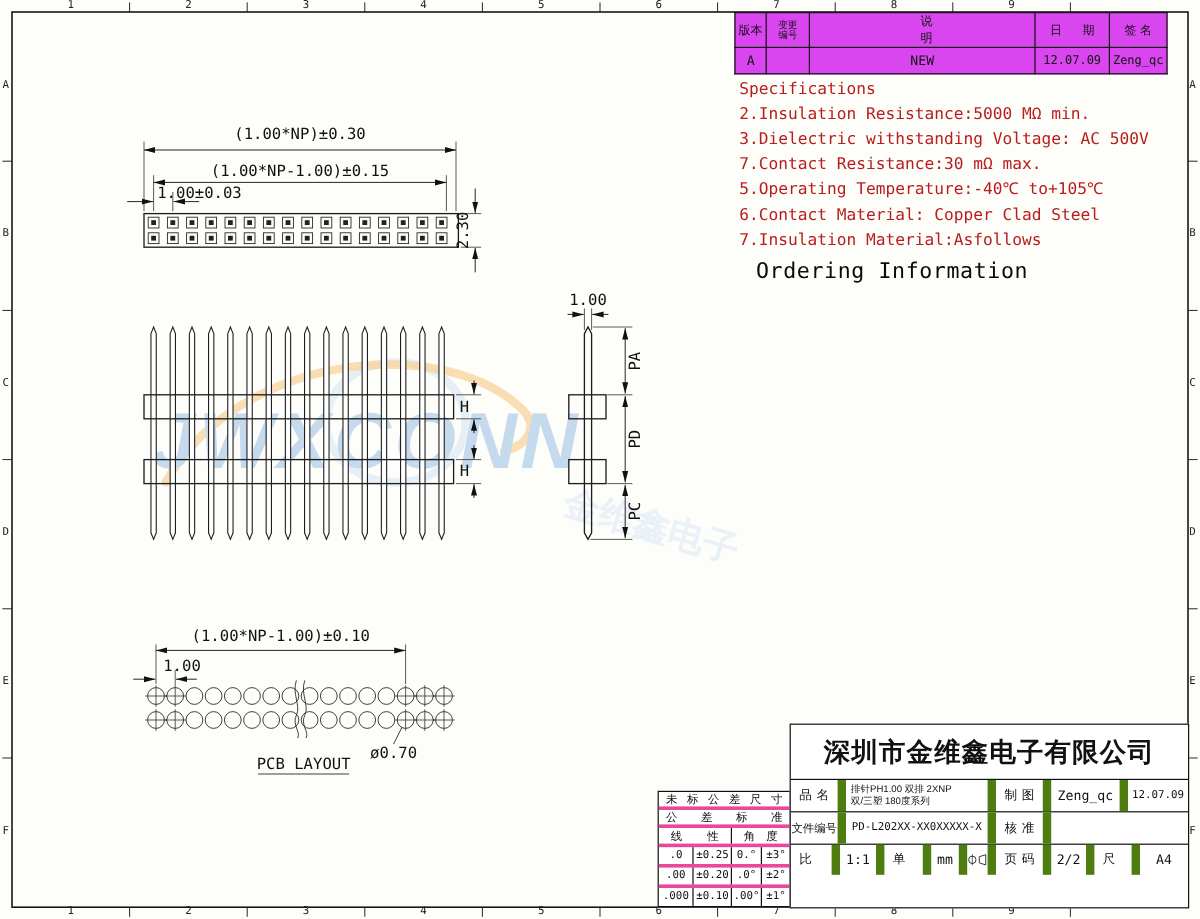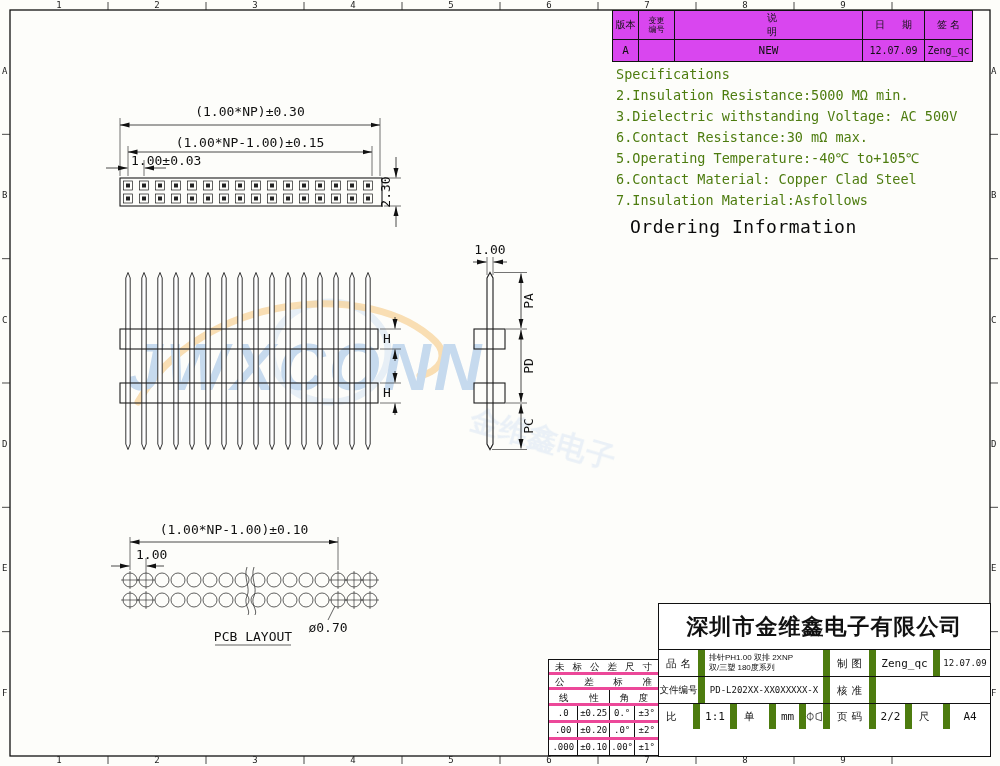--- a/index.html
+++ b/index.html
@@ -32,21 +32,21 @@
   .rev tr:last-child{height:22px}
   .rev th{font:10px "Liberation Sans",sans-serif}
   .rev th.two-line{font:8px "Liberation Sans",sans-serif;white-space:pre-line;line-height:9px}
   .rev th.wide{text-align:justify;text-align-last:justify;padding:0 92px}
   .rev th.spread{text-align:justify;text-align-last:justify;padding:0 12px}
   .rev td.mono{font:11px "DejaVu Sans Mono",monospace}
   .rev td{font:11px "DejaVu Sans Mono",monospace}
 
   
   .specs{position:absolute;left:616px;top:64px;width:374px}
-  .spec-title,.spec-item{font:13.5px "DejaVu Sans Mono",monospace;line-height:21px;white-space:nowrap;color:#4d7c0f}
+  .spec-title,.spec-item{font:13.5px "DejaVu Sans Mono",monospace;line-height:21px;white-space:nowrap;color:#b91c1c}
   .ordering-title{font:18px "DejaVu Sans Mono",monospace;margin:5px 0 0 14px;letter-spacing:.5px;color:#0a0a0a;white-space:nowrap}
 
   
   .tblock{position:absolute;left:658px;top:603px;width:333px;height:154px;border:1.5px solid #111;background:#fff}
   .company{height:46px;border-bottom:1px solid #111;display:flex;align-items:center;justify-content:center;
            font-weight:700;font-size:22px;letter-spacing:1px}
   .trow{display:flex;height:27px;border-bottom:1px solid #111}
   .trow.r4{height:25px;border-bottom:none}
   .cell{border-right:7px solid #4d7c0f;height:100%;display:flex;align-items:center;justify-content:center;
         font:10.5px "Liberation Sans",sans-serif;overflow:hidden}
@@ -412,21 +412,21 @@
       <td class="mono" style="font-size:10px">12.07.09</td>
       <td class="mono" style="font-size:10px">Zeng_qc</td>
     </tr>
   </tbody>
     </table>
 
   <div class="specs">
     <div class="spec-title">Specifications</div>
     <div class="spec-item">2.Insulation Resistance:5000 MΩ min.</div>
     <div class="spec-item">3.Dielectric withstanding Voltage: AC 500V</div>
-    <div class="spec-item">6.Contact Resistance:30 mΩ max.</div>
+    <div class="spec-item">7.Contact Resistance:30 mΩ max.</div>
     <div class="spec-item">5.Operating Temperature:-40℃ to+105℃</div>
     <div class="spec-item">6.Contact Material: Copper Clad Steel</div>
     <div class="spec-item">7.Insulation Material:Asfollows</div>
     <div class="ordering-title">Ordering Information</div>
   </div>
 
   <div class="tol">
     <div class="tol-r t">未标公差尺寸</div>
     <div class="tol-r t">公差标准</div>
     <div class="tol-r cols">

